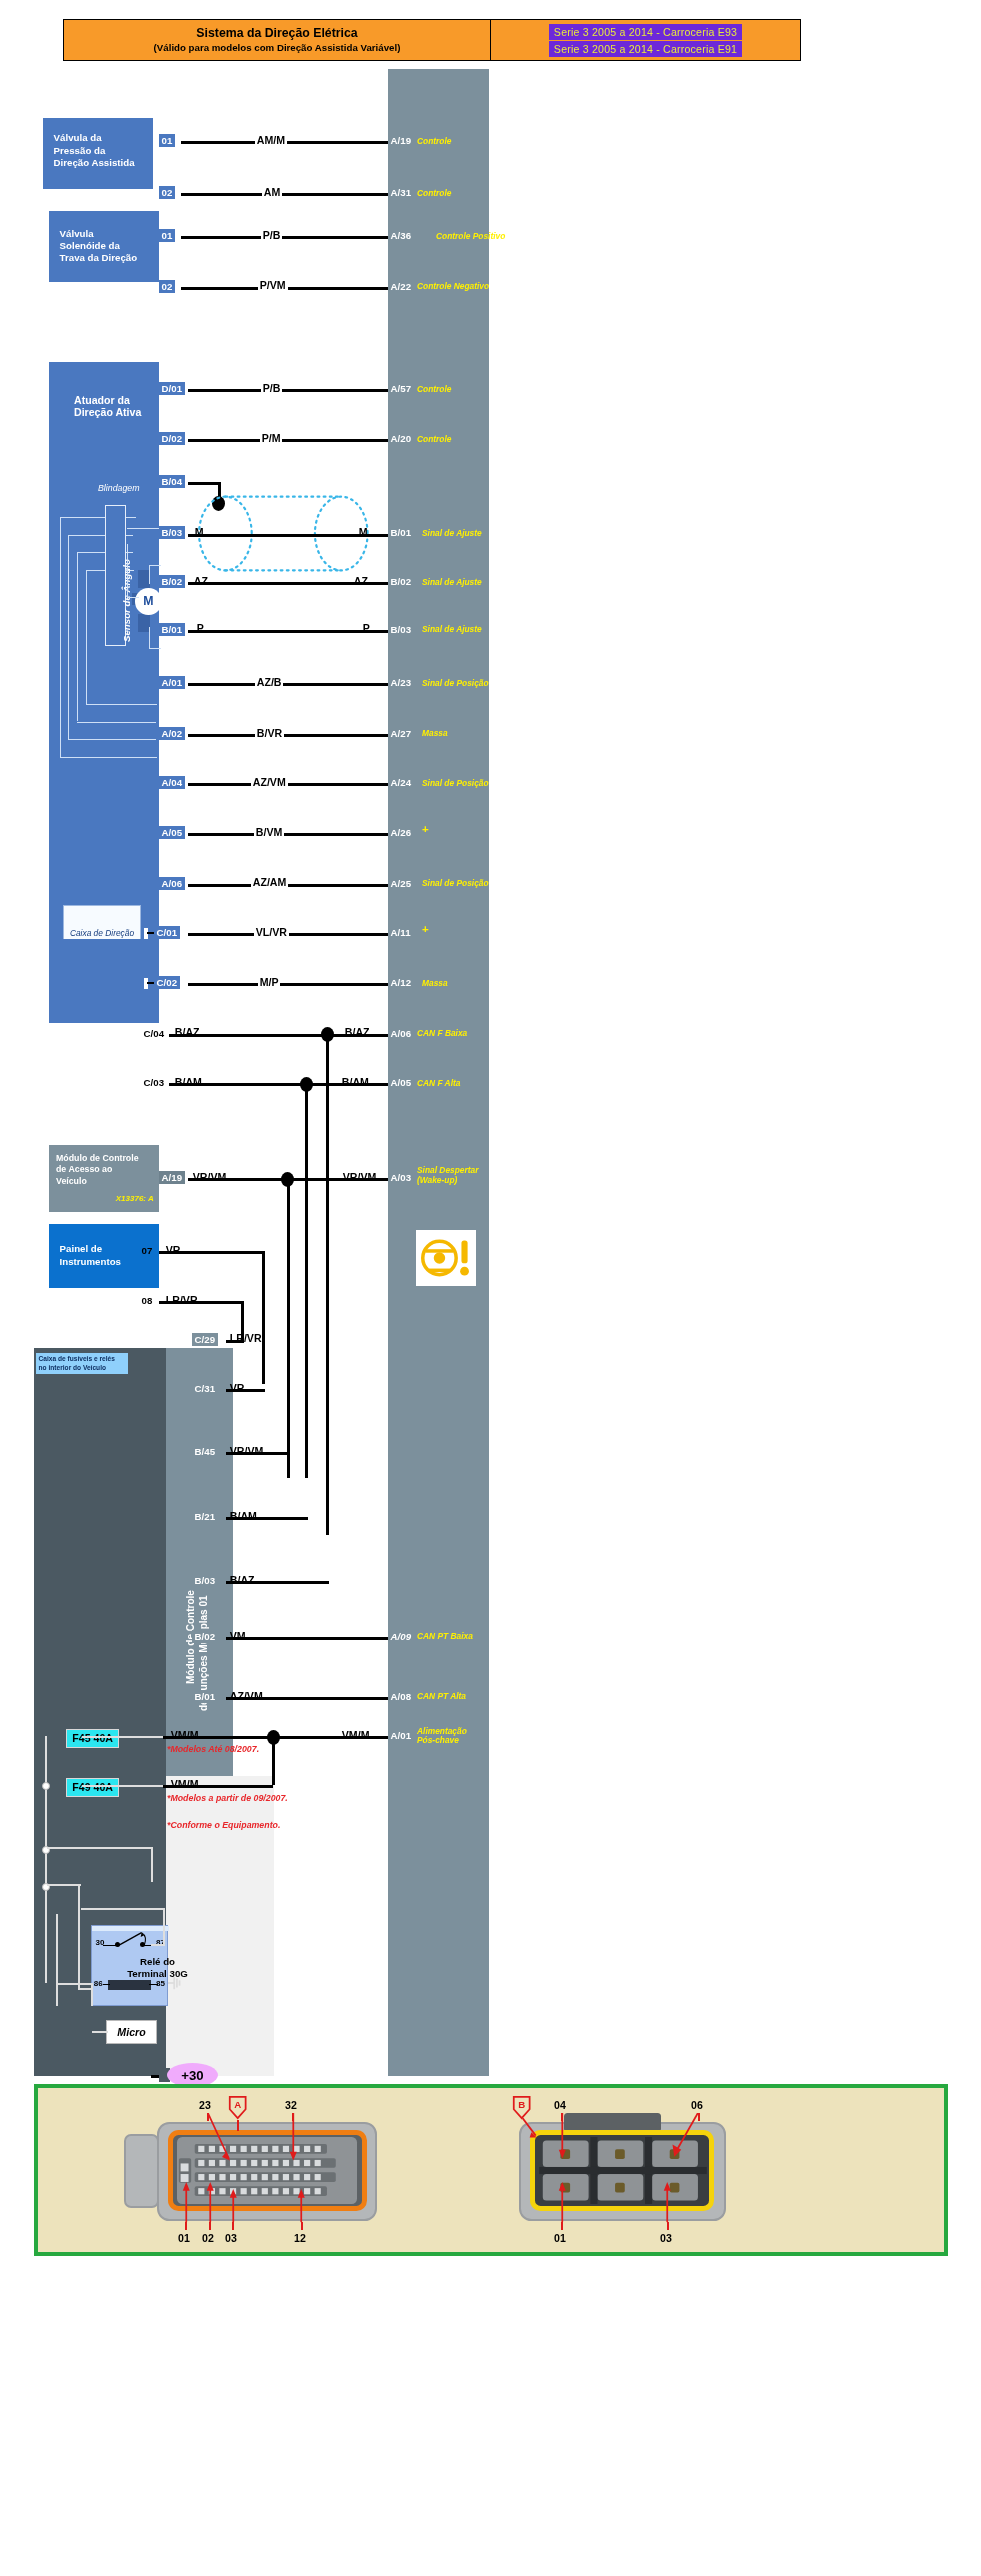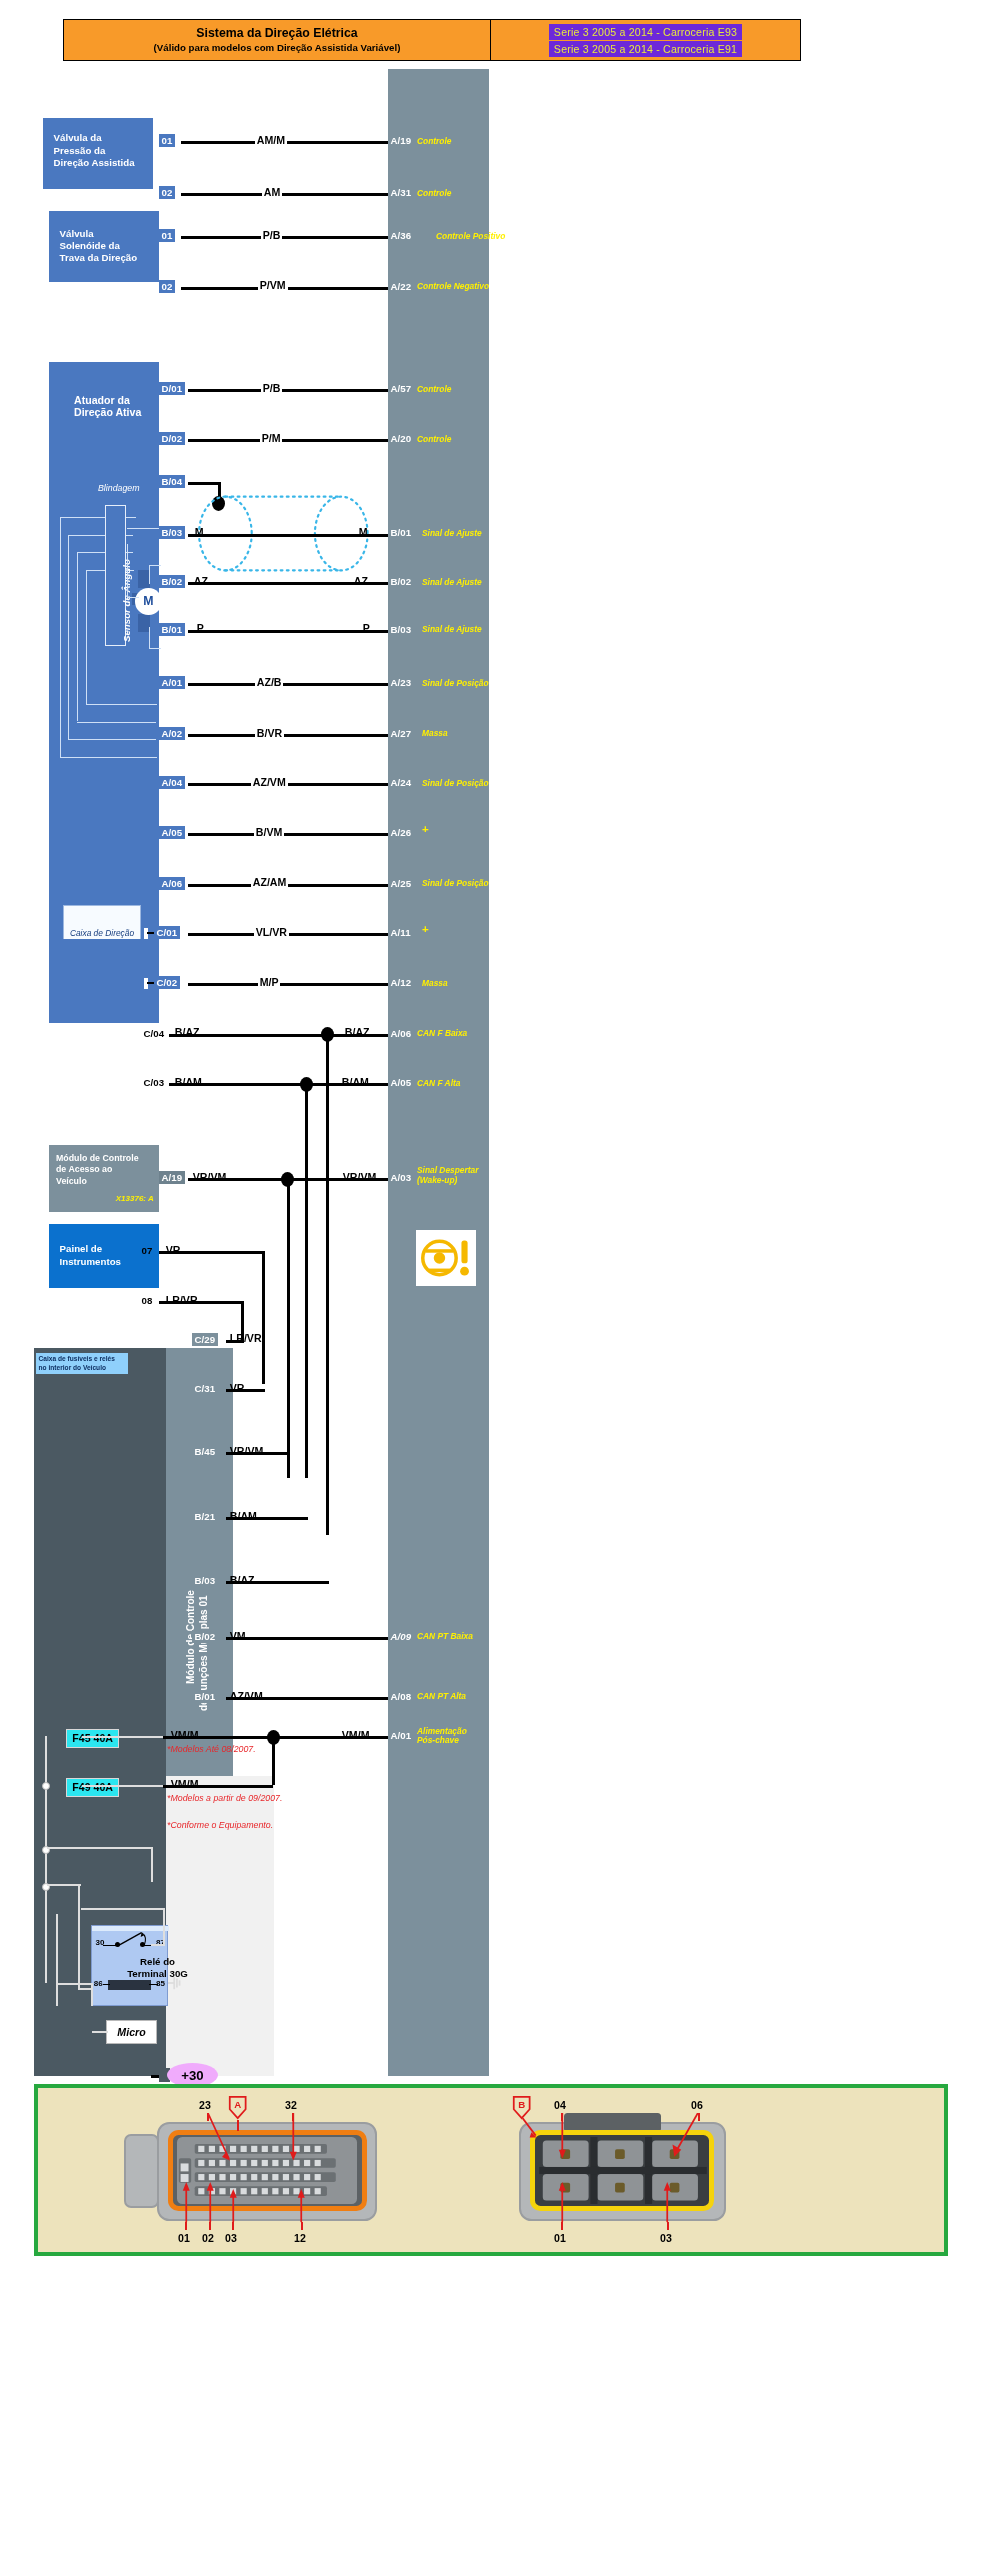--- a/index.html
+++ b/index.html
@@ -44,21 +44,21 @@
   .fx.plus{font-size:11.5px;font-style:normal;}
 
   .dot{position:absolute;width:13.2px;height:15px;border-radius:50%;background:#000;}
 
   
   .wbox{position:absolute;background:#F7FBFF;border:1.8px solid #9DB8E0;box-sizing:border-box;}
 
   .rotlbl{position:absolute;transform-origin:0 0;font-weight:bold;color:#fff;white-space:nowrap;}
 
   .cyanbox{position:absolute;background:#2BE6F0;color:#000;font-size:10.6px;font-weight:bold;padding:1.8px 5.3px;line-height:13.2px;white-space:nowrap;border:0.9px solid #d8d8d8;}
-  .redtxt{position:absolute;color:#E8262A;font-size:8.8px;font-style:italic;font-weight:normal;line-height:10.6px;white-space:nowrap;}
+  .redtxt{position:absolute;color:#E8262A;font-size:8.8px;font-style:italic;font-weight:bold;line-height:10.6px;white-space:nowrap;}
   .badge30{position:absolute;width:51px;height:24px;border-radius:50%;background:#f0abfc;color:#000;font-size:13.2px;font-weight:bold;
       display:flex;align-items:center;justify-content:center;}
 
   
   #relay-box{position:absolute;background:#AFC9F2;border:0.9px solid #7F9BD0;box-sizing:border-box;}
   #relay-box .rtext{position:absolute;color:#000;font-size:9.7px;font-weight:bold;line-height:12.3px;text-align:center;width:100%;margin-left:28px;}
   .relay-pin{position:absolute;font-size:8px;font-weight:bold;color:#000;}
   #micro-box{position:absolute;background:#fff;border:1.8px solid #B9B9B9;box-sizing:border-box;display:flex;align-items:center;justify-content:center;
       font-size:10.6px;font-style:italic;font-weight:bold;color:#000;}
   .gwire{position:absolute;background:#DEDEDE;}

